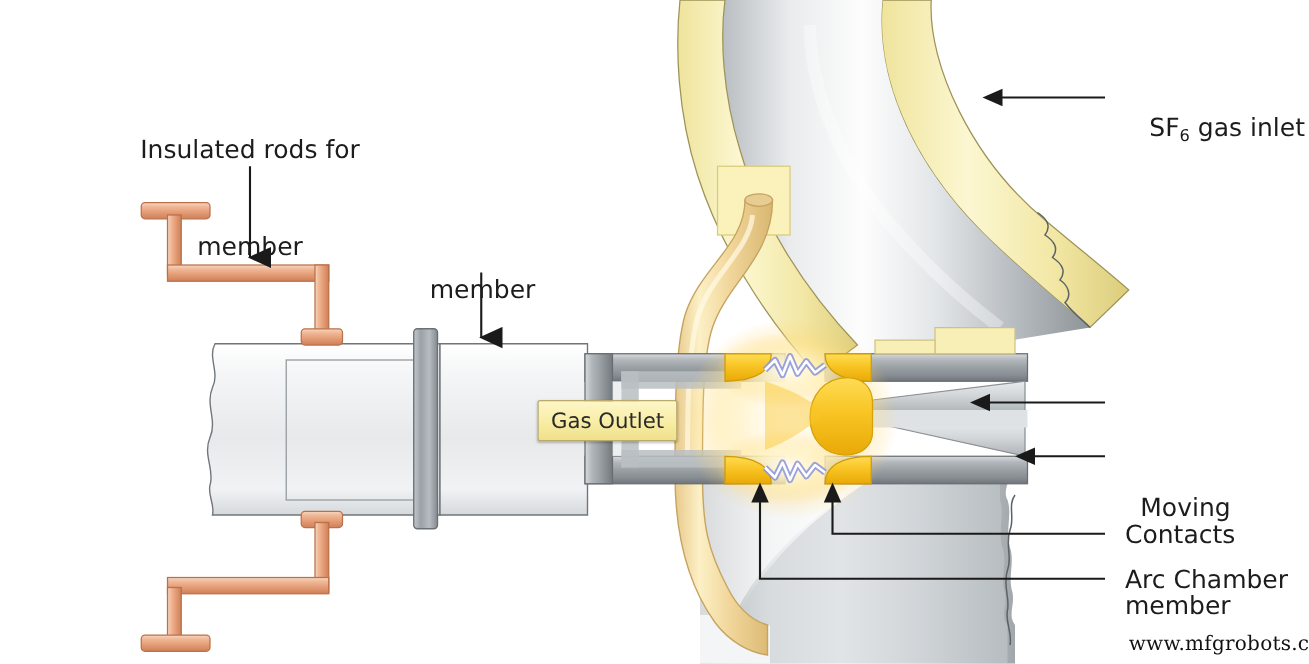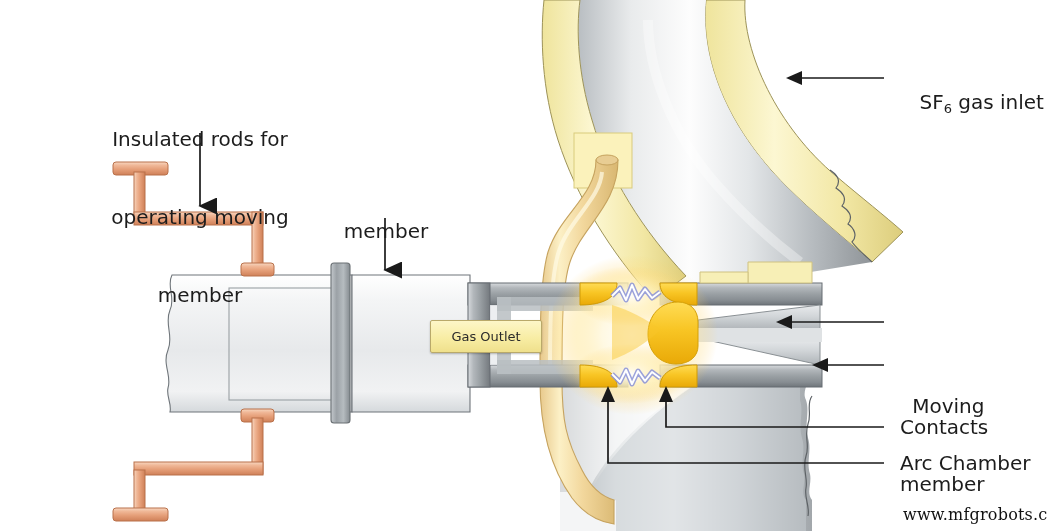--- a/index.html
+++ b/index.html
@@ -14,21 +14,21 @@
   .lbl{position:absolute;color:#1c1c1c;font-size:20px;line-height:26px;white-space:pre;}
   .lbl.center{text-align:center;}
   .lbl.left{text-align:right;}
   .sub{font-size:13px;vertical-align:-4px;}
   #gasOutletBox{
     position:absolute;left:430px;top:320px;width:110px;height:31px;
     background:linear-gradient(180deg,#fdf6c8 0%,#f8eda4 55%,#efe08c 100%);
     border:1px solid #b9a96a;border-radius:2px;
     box-shadow:0 1px 2px rgba(0,0,0,.25);
     display:flex;align-items:center;justify-content:center;
-    font-size:13px;color:#2a2a2a;
+    font-size:17px;color:#2a2a2a;
   }
   #watermark{
     position:absolute;left:903px;top:505px;
     font-family:"DejaVu Serif","Liberation Serif",serif;
     font-size:16px;color:#111;letter-spacing:.2px;
   }
 </style>
 </head>
 <body>
 
@@ -282,23 +282,22 @@
       <path d="M 812,365 L 828,358 L 828,372 Z" fill="#1a1a1a" stroke="none"></path>
 
       <path d="M 884,427 L 666,427 L 666,400"></path>
       <path d="M 666,386 L 659,402 L 673,402 Z" fill="#1a1a1a" stroke="none"></path>
 
       <path d="M 884,463 L 608,463 L 608,400"></path>
       <path d="M 608,386 L 601,402 L 615,402 Z" fill="#1a1a1a" stroke="none"></path>
     </g>
   </svg>
 
-  <div class="lbl center" style="left:90px;top:74px;width:220px;">
+  <div class="lbl center" style="left:90px;top:54px;width:220px;">
     <div>Insulated rods for</div>
-    <div>operating moving</div>
     <div>member</div>
   </div>
 
   <div class="lbl center" style="left:330px;top:166px;width:112px;">
     <div>member</div>
   </div>
 
   <div id="gasOutletBox">
     <span>Gas Outlet</span>
   </div>

